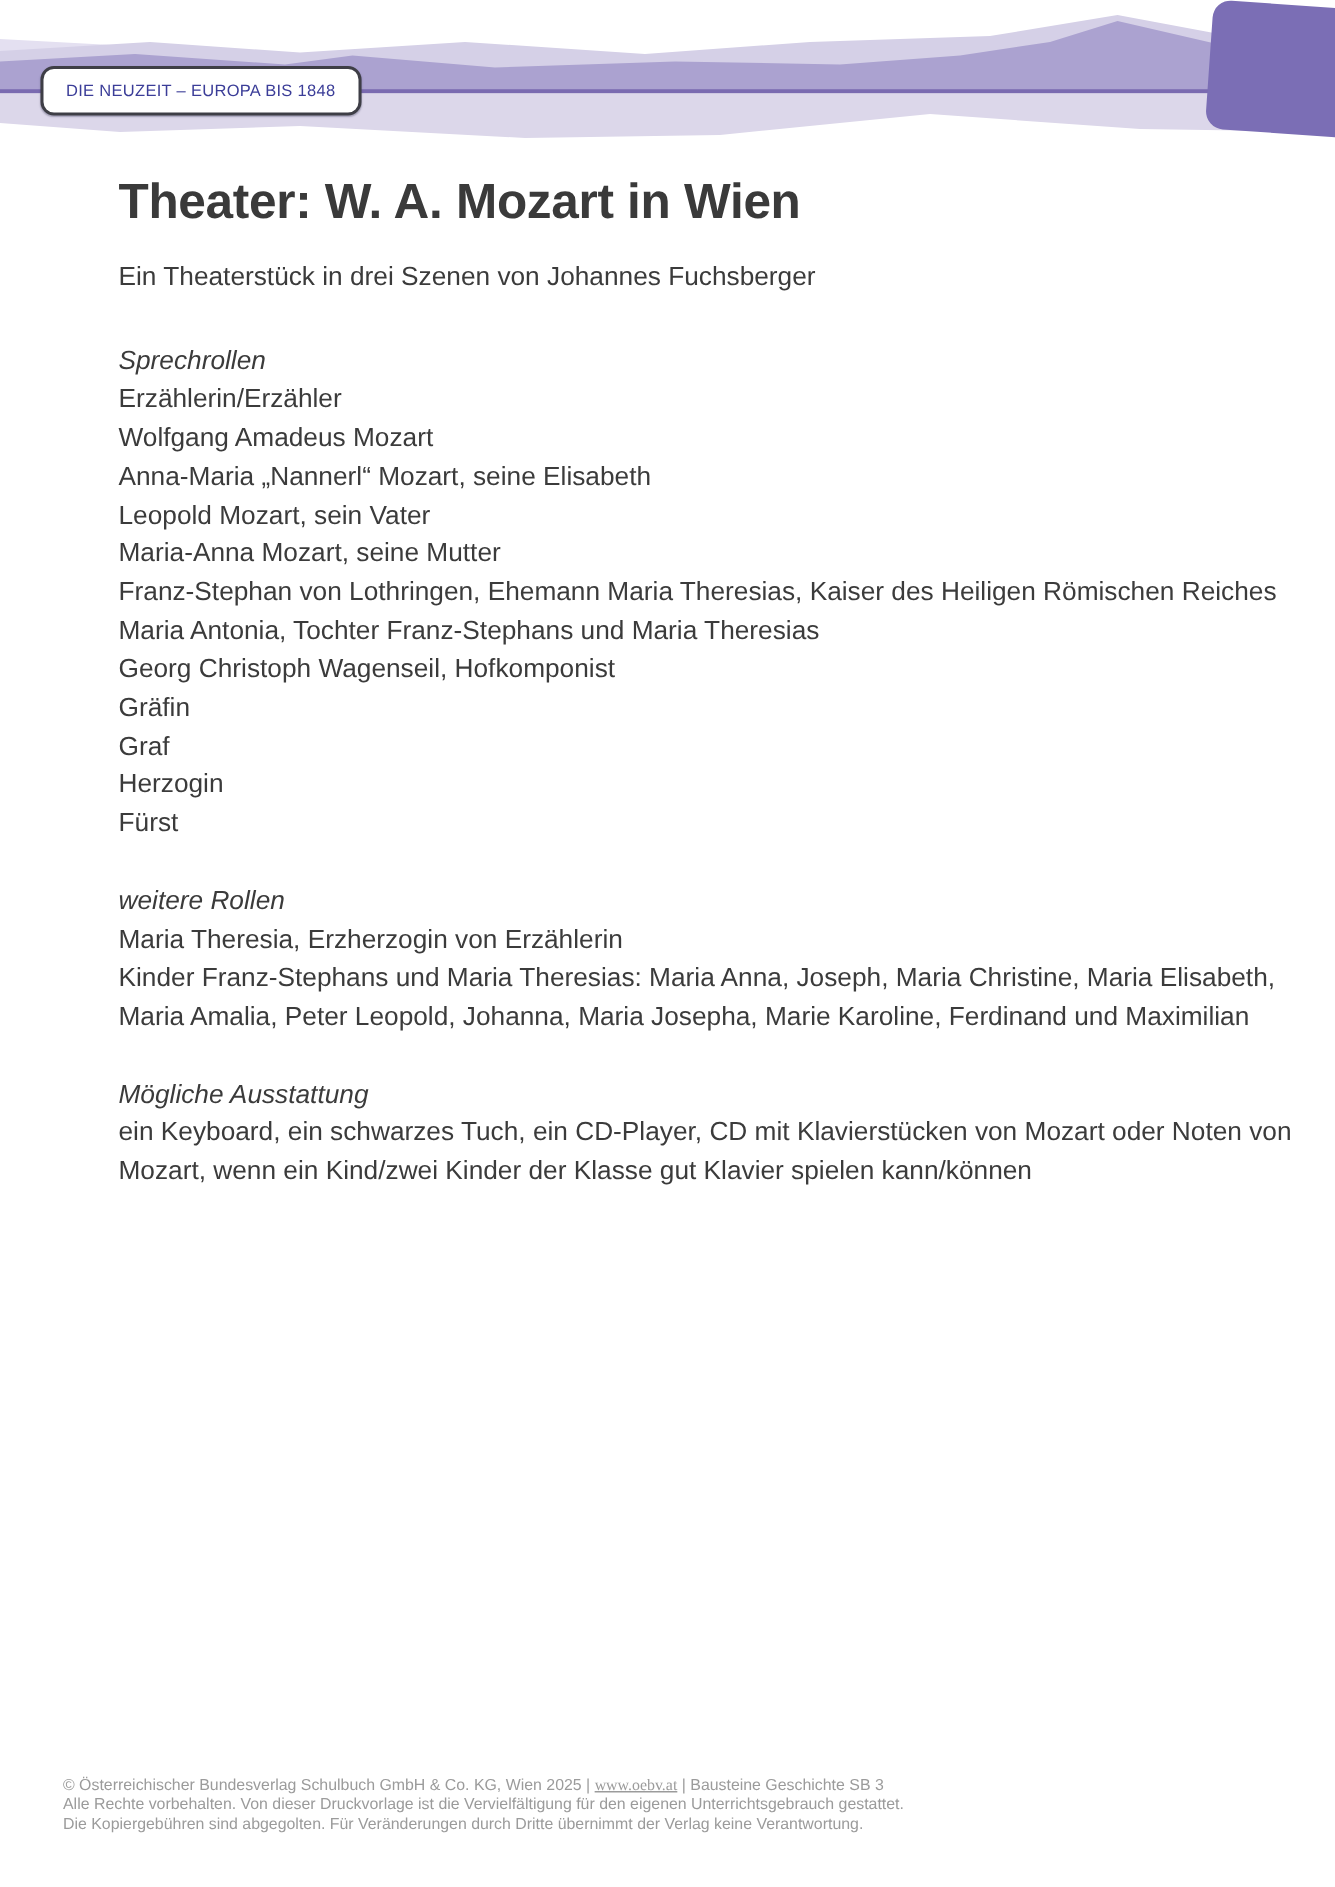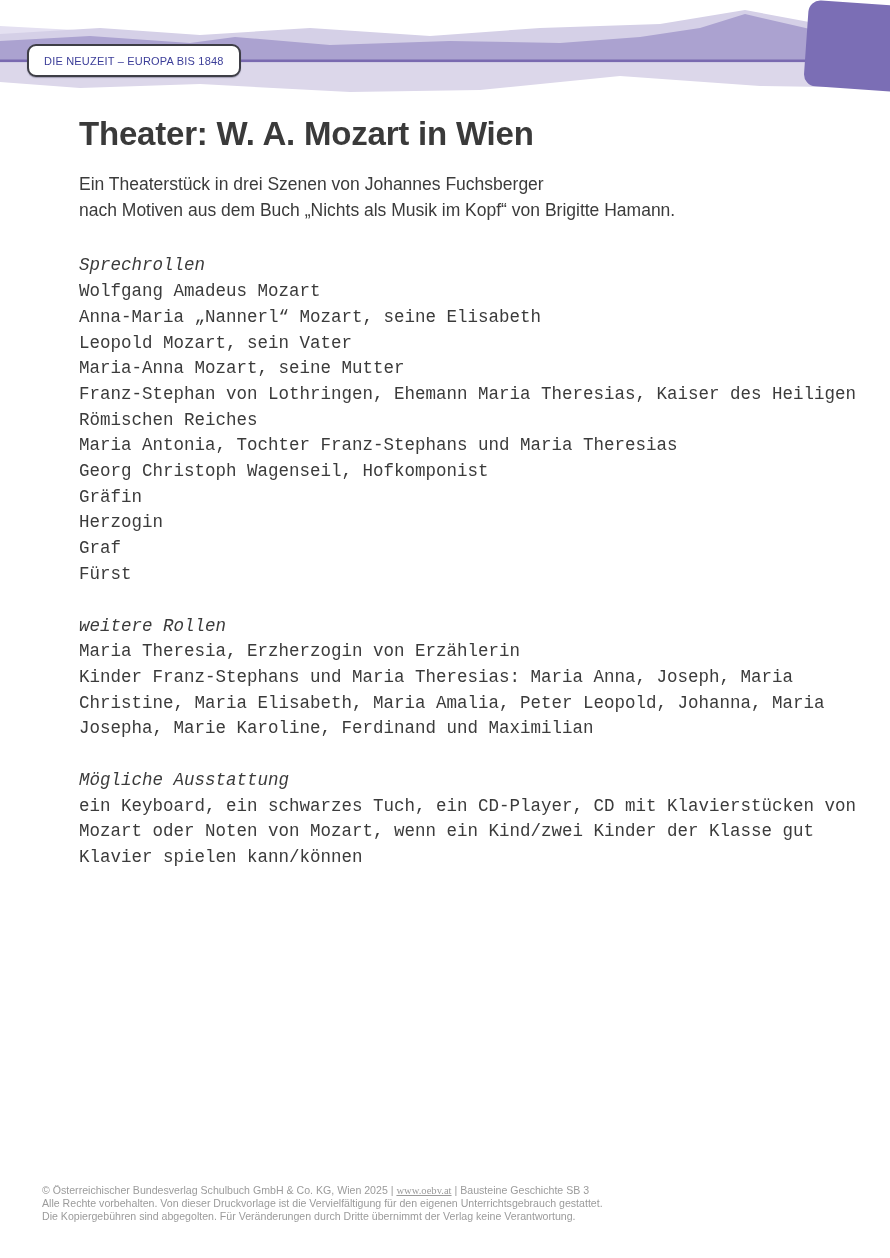--- a/index.html
+++ b/index.html
@@ -45,21 +45,21 @@
   }
   .doc-title {
     margin: 0 0 16px 0;
     font-size: 33px;
     line-height: 44px;
     font-weight: bold;
     color: #3a3a3a;
     letter-spacing: -0.2px;
   }
   .intro { margin: 0; }
-  .section { margin-top: 26px; font-family: Liberation Mono, monospace; }
+  .section { margin-top: 26px; }
   .section.first-gap { margin-top: 30px; }
   .section-heading { font-style: italic; }
   .text-line { min-height: 25.7px; }
   .footer {
     position: absolute;
     left: 42px;
     top: 1184px;
     width: 808px;
     color: #9b9b9b;
     font-size: 10.6px;
@@ -95,36 +95,36 @@
   <div class="badge">
     <span>DIE NEUZEIT – EUROPA BIS 1848</span>
   </div>
 
   <div class="content">
 
     <h1 class="doc-title">Theater: W. A. Mozart in Wien</h1>
 
     <div class="intro">
         <div class="text-line">Ein Theaterstück in drei Szenen von Johannes Fuchsberger</div>
-        <div class="text-line">nach Motiven aus dem Buch „Nichts als Musik im Kopf“ von Brigitte Hamann.</div>
       </div>
 
     <div class="section first-gap">
       <div class="section-heading text-line">Sprechrollen</div>
       <div>
+          <div class="text-line">Erzählerin/Erzähler</div>
           <div class="text-line">Wolfgang Amadeus Mozart</div>
           <div class="text-line">Anna-Maria „Nannerl“ Mozart, seine Elisabeth</div>
           <div class="text-line">Leopold Mozart, sein Vater</div>
           <div class="text-line">Maria-Anna Mozart, seine Mutter</div>
           <div class="text-line">Franz-Stephan von Lothringen, Ehemann Maria Theresias, Kaiser des Heiligen Römischen Reiches</div>
           <div class="text-line">Maria Antonia, Tochter Franz-Stephans und Maria Theresias</div>
           <div class="text-line">Georg Christoph Wagenseil, Hofkomponist</div>
           <div class="text-line">Gräfin</div>
+          <div class="text-line">Graf</div>
           <div class="text-line">Herzogin</div>
-          <div class="text-line">Graf</div>
           <div class="text-line">Fürst</div>
         </div>
     </div>
 
     <div class="section">
       <div class="section-heading text-line">weitere Rollen</div>
       <div>
           <div class="text-line">Maria Theresia, Erzherzogin von Erzählerin</div>
           <div class="text-line">Kinder Franz-Stephans und Maria Theresias: Maria Anna, Joseph, Maria Christine, Maria Elisabeth, Maria Amalia, Peter Leopold, Johanna, Maria Josepha, Marie Karoline, Ferdinand und Maximilian</div>
         </div>

